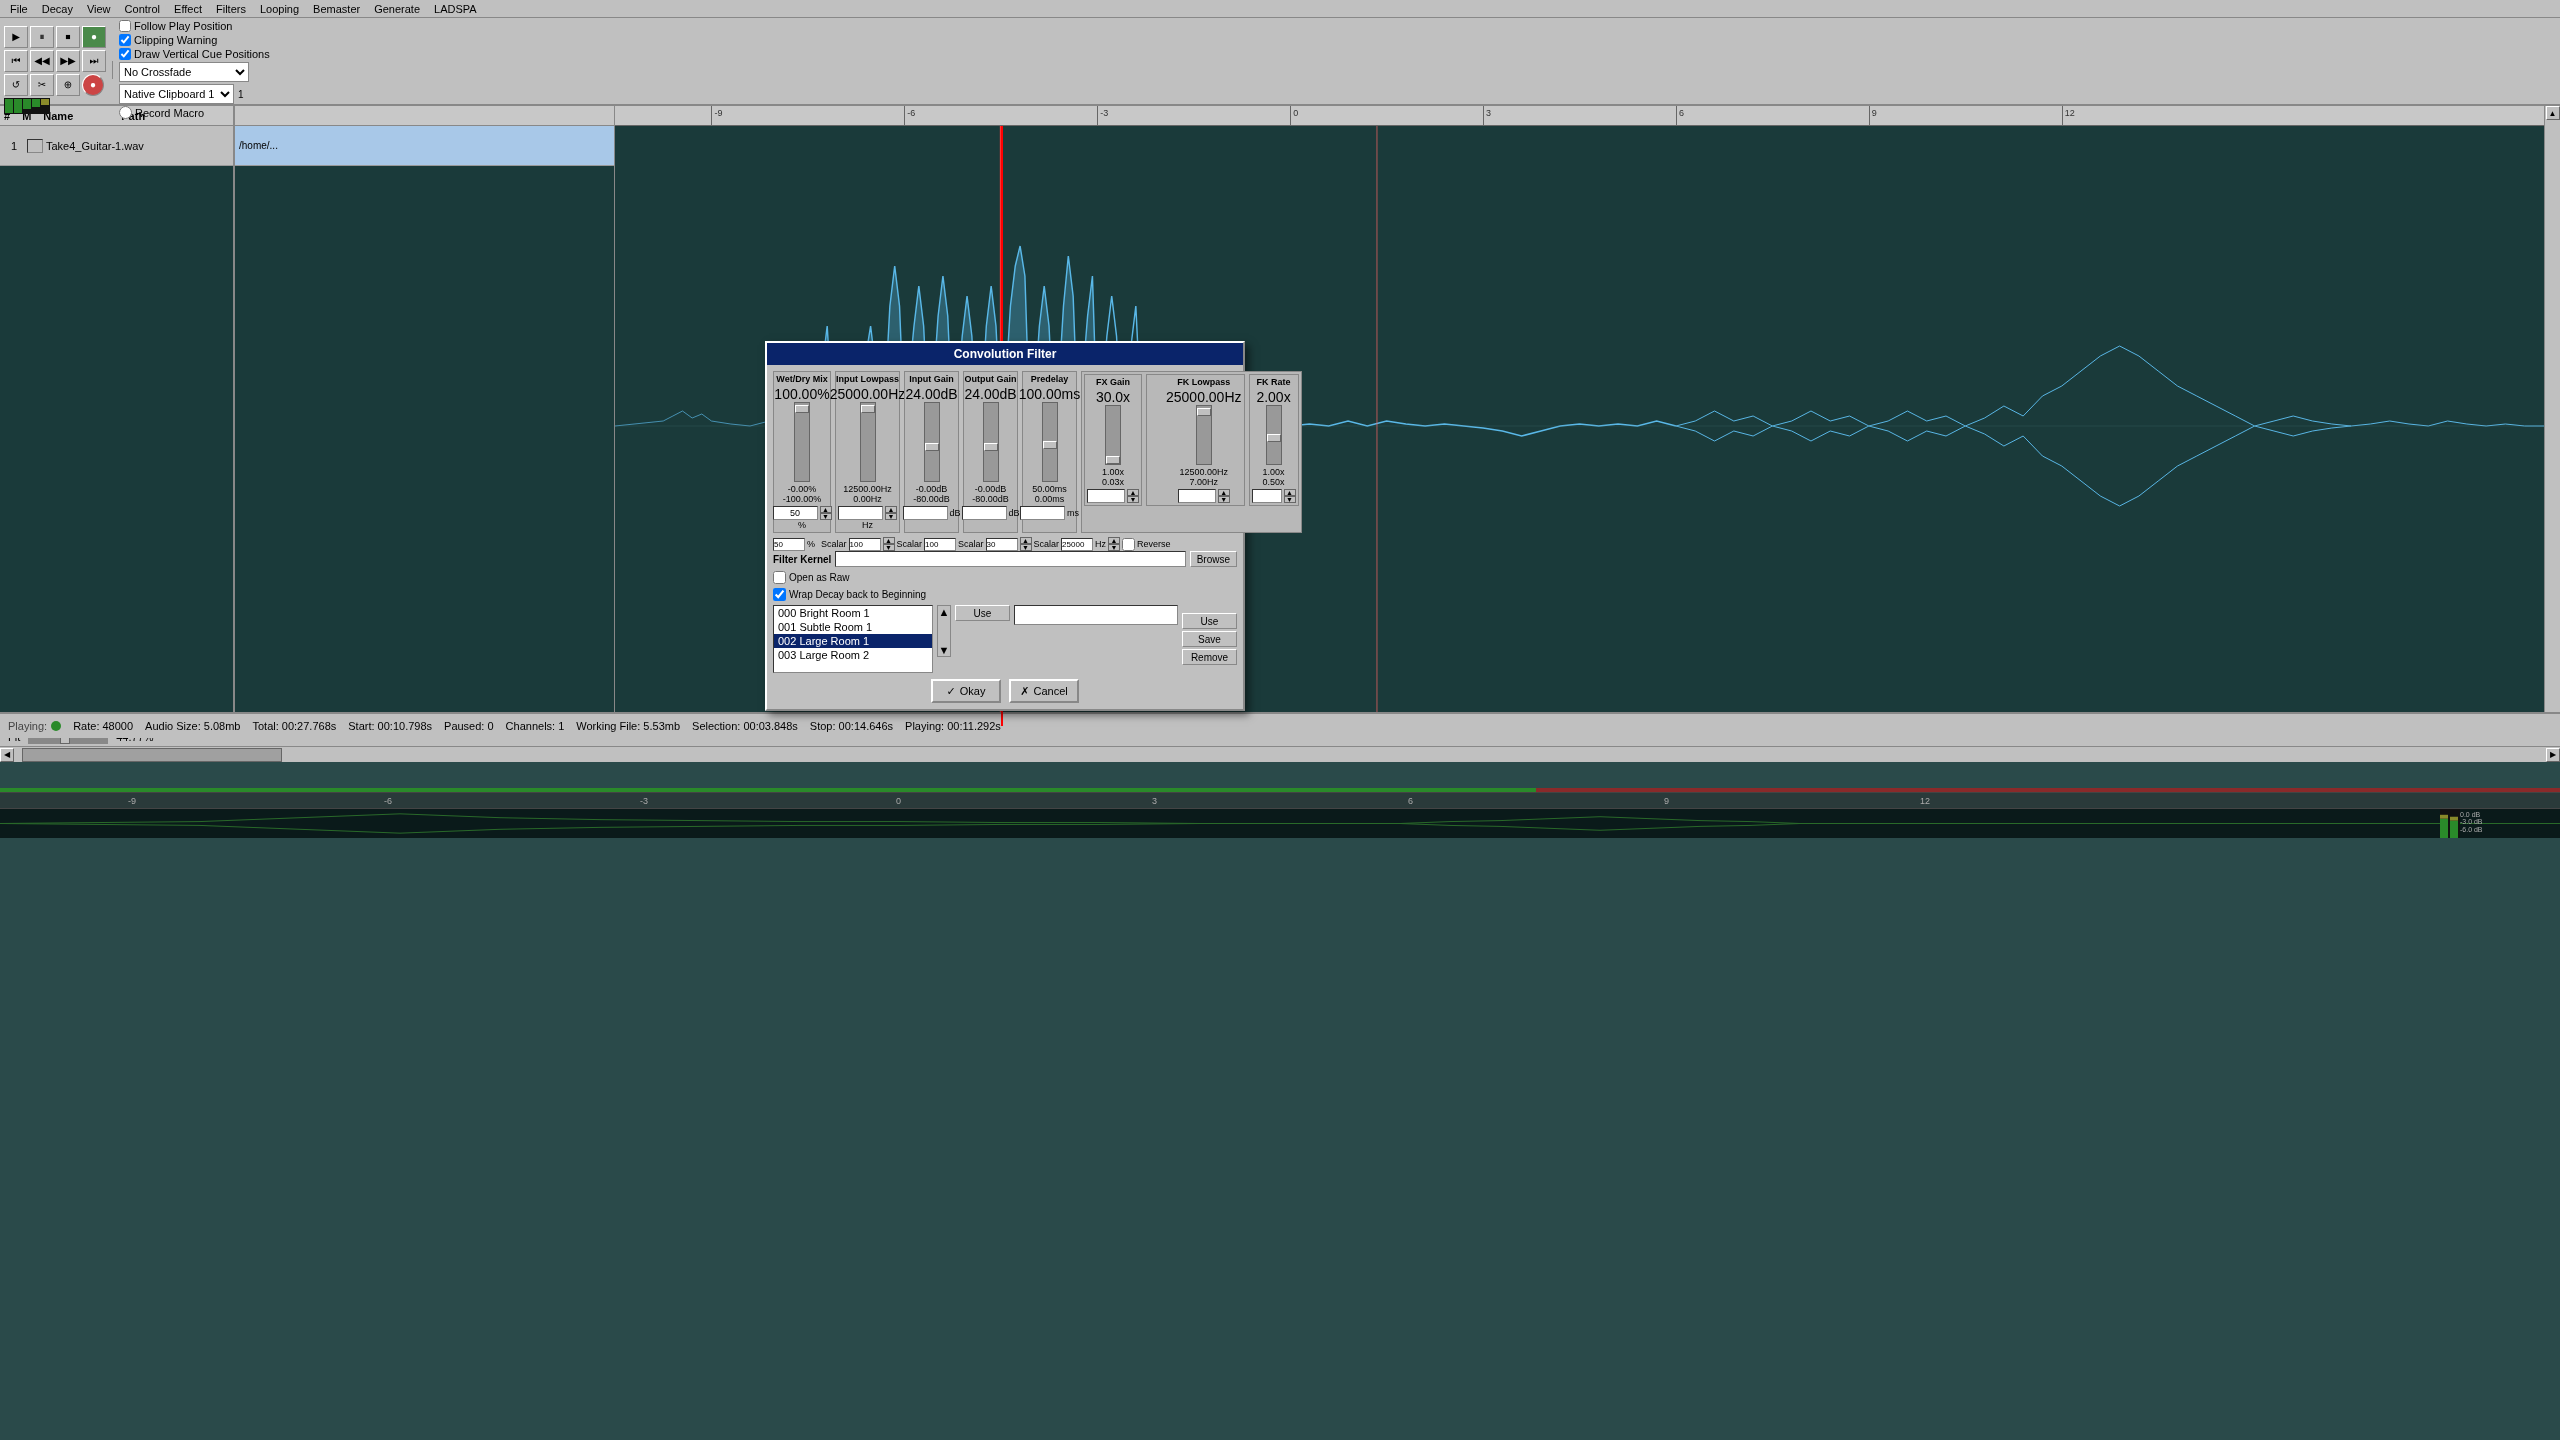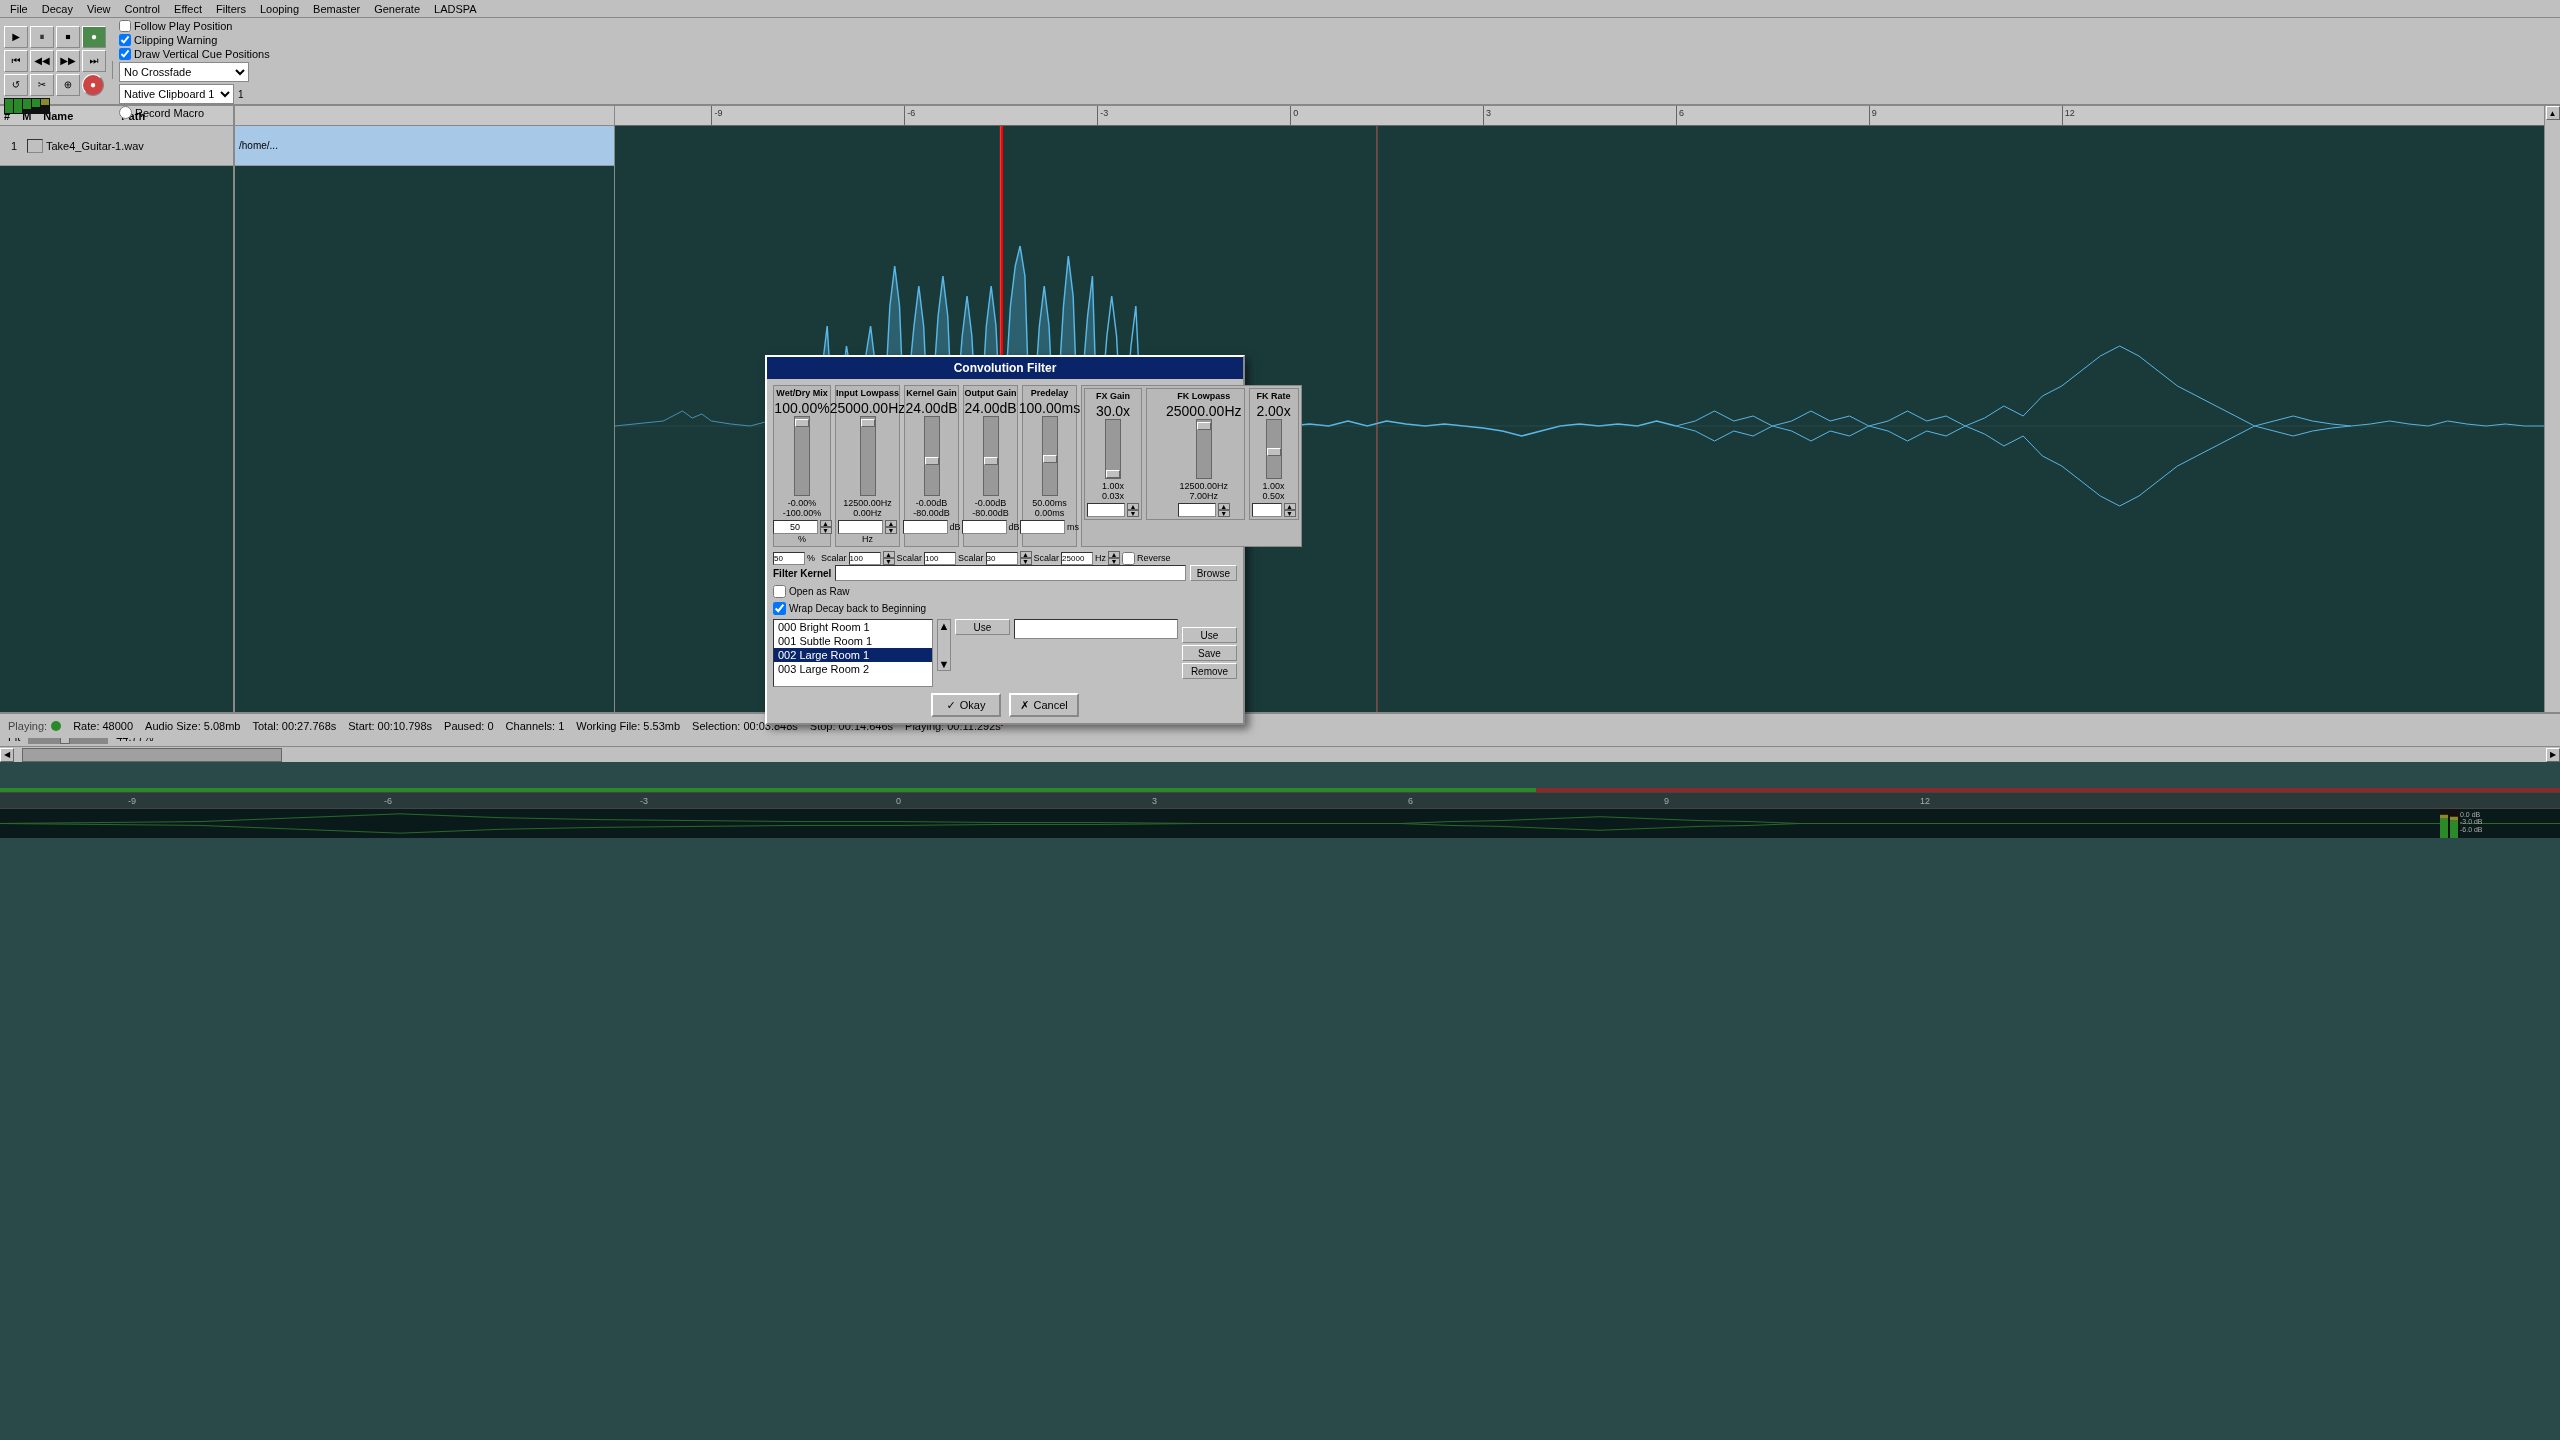--- a/index.html
+++ b/index.html
@@ -245,21 +245,21 @@
       font-size: 11px;
       position: absolute;
       bottom: 76px;
       left: 0;
       width: 100%;
     }
 
     
     #conv-dialog {
       position: absolute;
-      top: 355px;
+      top: 341px;
       left: 765px;
       width: 480px;
       background: #c0c0c0;
       border: 2px solid #888;
       border-top-color: #fff;
       border-left-color: #fff;
       z-index: 1000;
       box-shadow: 4px 4px 8px rgba(0,0,0,0.5);
     }
     #conv-title-bar {
@@ -943,21 +943,21 @@
           <input type="text" class="param-input" style="">
           <div class="spin-col">
             <div class="spin-btn">▲</div>
             <div class="spin-btn">▼</div>
           </div>
         </div>
         <span class="param-unit">Hz</span>
       </div>
 
       <div class="param-col" style="min-width:55px;">
-        <span class="param-label">Kernel Gain</span>
+        <span class="param-label">Input Gain</span>
         <span class="param-value-top">24.00dB</span>
         <div class="param-slider-v">
           <div class="param-slider-thumb" style="top:40px;"></div>
         </div>
         <span class="param-value-bot">-0.00dB</span>
         <span class="param-value-bot2">-80.00dB</span>
         <div class="param-input-row">
           <input type="text" class="param-input" style="">
           <span class="param-unit-label">dB</span>
         </div>

